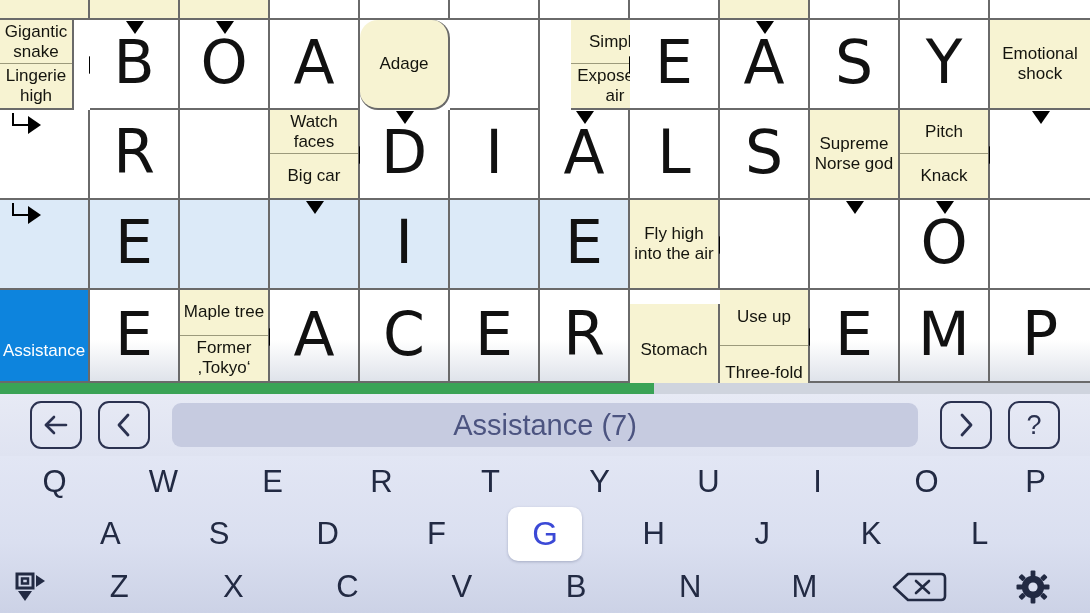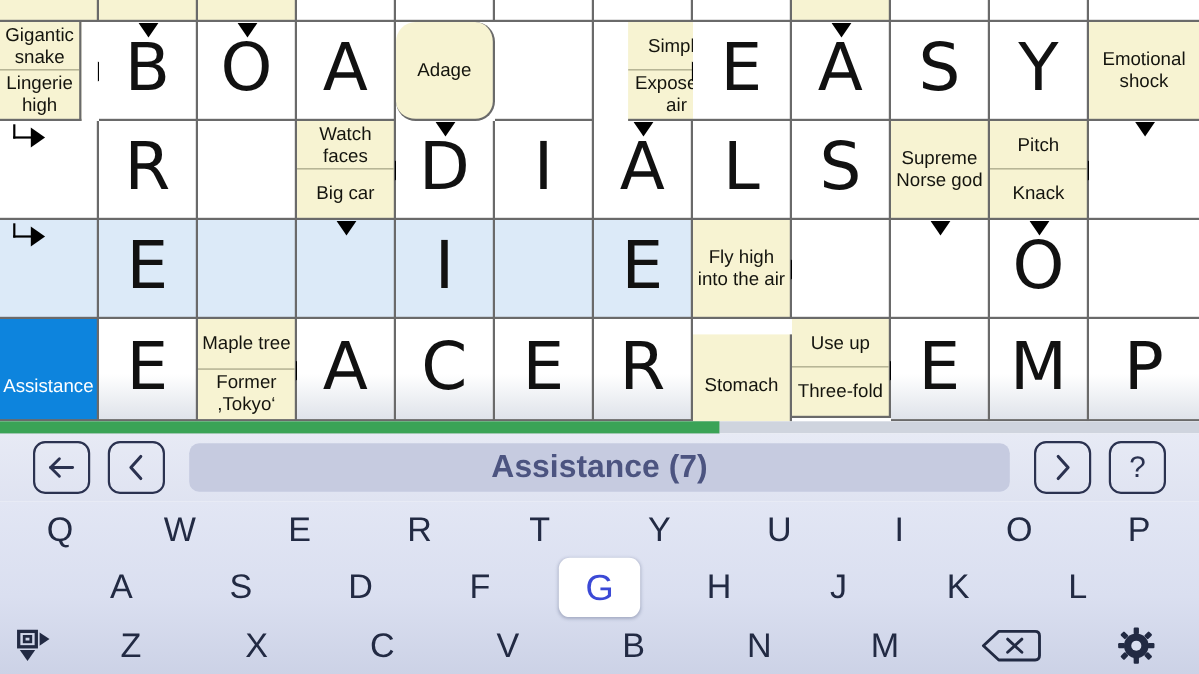--- a/index.html
+++ b/index.html
@@ -62,21 +62,21 @@
   #toolbar{position:absolute;left:0;top:394px;width:1090px;height:62px;
            background:linear-gradient(#e7eaf5,#dfe3f1);
            display:flex;align-items:center;box-sizing:border-box;padding:0 30px;}
   .tbtn{width:48px;height:44px;border:2.5px solid #2b3250;border-radius:11px;
         background:transparent;display:flex;align-items:center;justify-content:center;
         flex:0 0 auto;cursor:pointer;}
   .tbtn svg{display:block;}
   .tbtn .qm{font-size:27px;color:#2b3250;font-weight:400;line-height:1;
             font-family:"Liberation Sans", sans-serif;}
   #clue-field{flex:1 1 auto;height:44px;margin:0 22px;border-radius:9px;
-              background:#c6cbe0;display:flex;align-items:center;justify-content:center;font-weight:bold;}
+              background:#c6cbe0;display:flex;align-items:center;justify-content:center;}
   #clue-text{font-size:29px;color:#4c5480;font-family:"Liberation Sans", sans-serif;}
   .gap{width:16px;flex:0 0 auto;}
 
   
   #keyboard{position:absolute;left:0;top:456px;width:1090px;height:157px;
             background:linear-gradient(#e2e6f4 0%,#dadff0 55%,#ccd2e6 100%);}
   .krow{position:absolute;left:0;width:1090px;display:flex;align-items:center;}
   #krow1{top:0;height:52px;}
   #krow2{top:52px;height:52px;}
   #krow3{top:104px;height:53px;}
@@ -255,21 +255,21 @@
       </div>
       <div class="cell letter sol" style="left: 450px; top: 290px; width: 90px; height: 93px;">
         <div class="glyph">E</div>
       </div>
       <div class="cell letter sol" style="left: 540px; top: 290px; width: 90px; height: 93px;">
         <div class="glyph">R</div>
       </div>
       <div class="cell clue" style="left: 630px; top: 304px; width: 90px; height: 93px;">
         <div class="cluebox full">Stomach</div>
       </div>
-      <div class="cell clue" style="left: 720px; top: 290px; width: 90px; height: 90px;">
+      <div class="cell clue" style="left: 720px; top: 290px; width: 90px; height: 113px;">
         <div class="cluebox topHalf">Use up</div>
         <div class="cluebox botHalf">Three-fold</div>
       </div>
       <div class="arr right" style="left: 809px; top: 327.5px; position: absolute;"></div>
       <div class="cell letter sol" style="left: 810px; top: 290px; width: 90px; height: 93px;">
         <div class="glyph">E</div>
       </div>
       <div class="cell letter sol" style="left: 900px; top: 290px; width: 90px; height: 93px;">
         <div class="glyph">M</div>
       </div>

